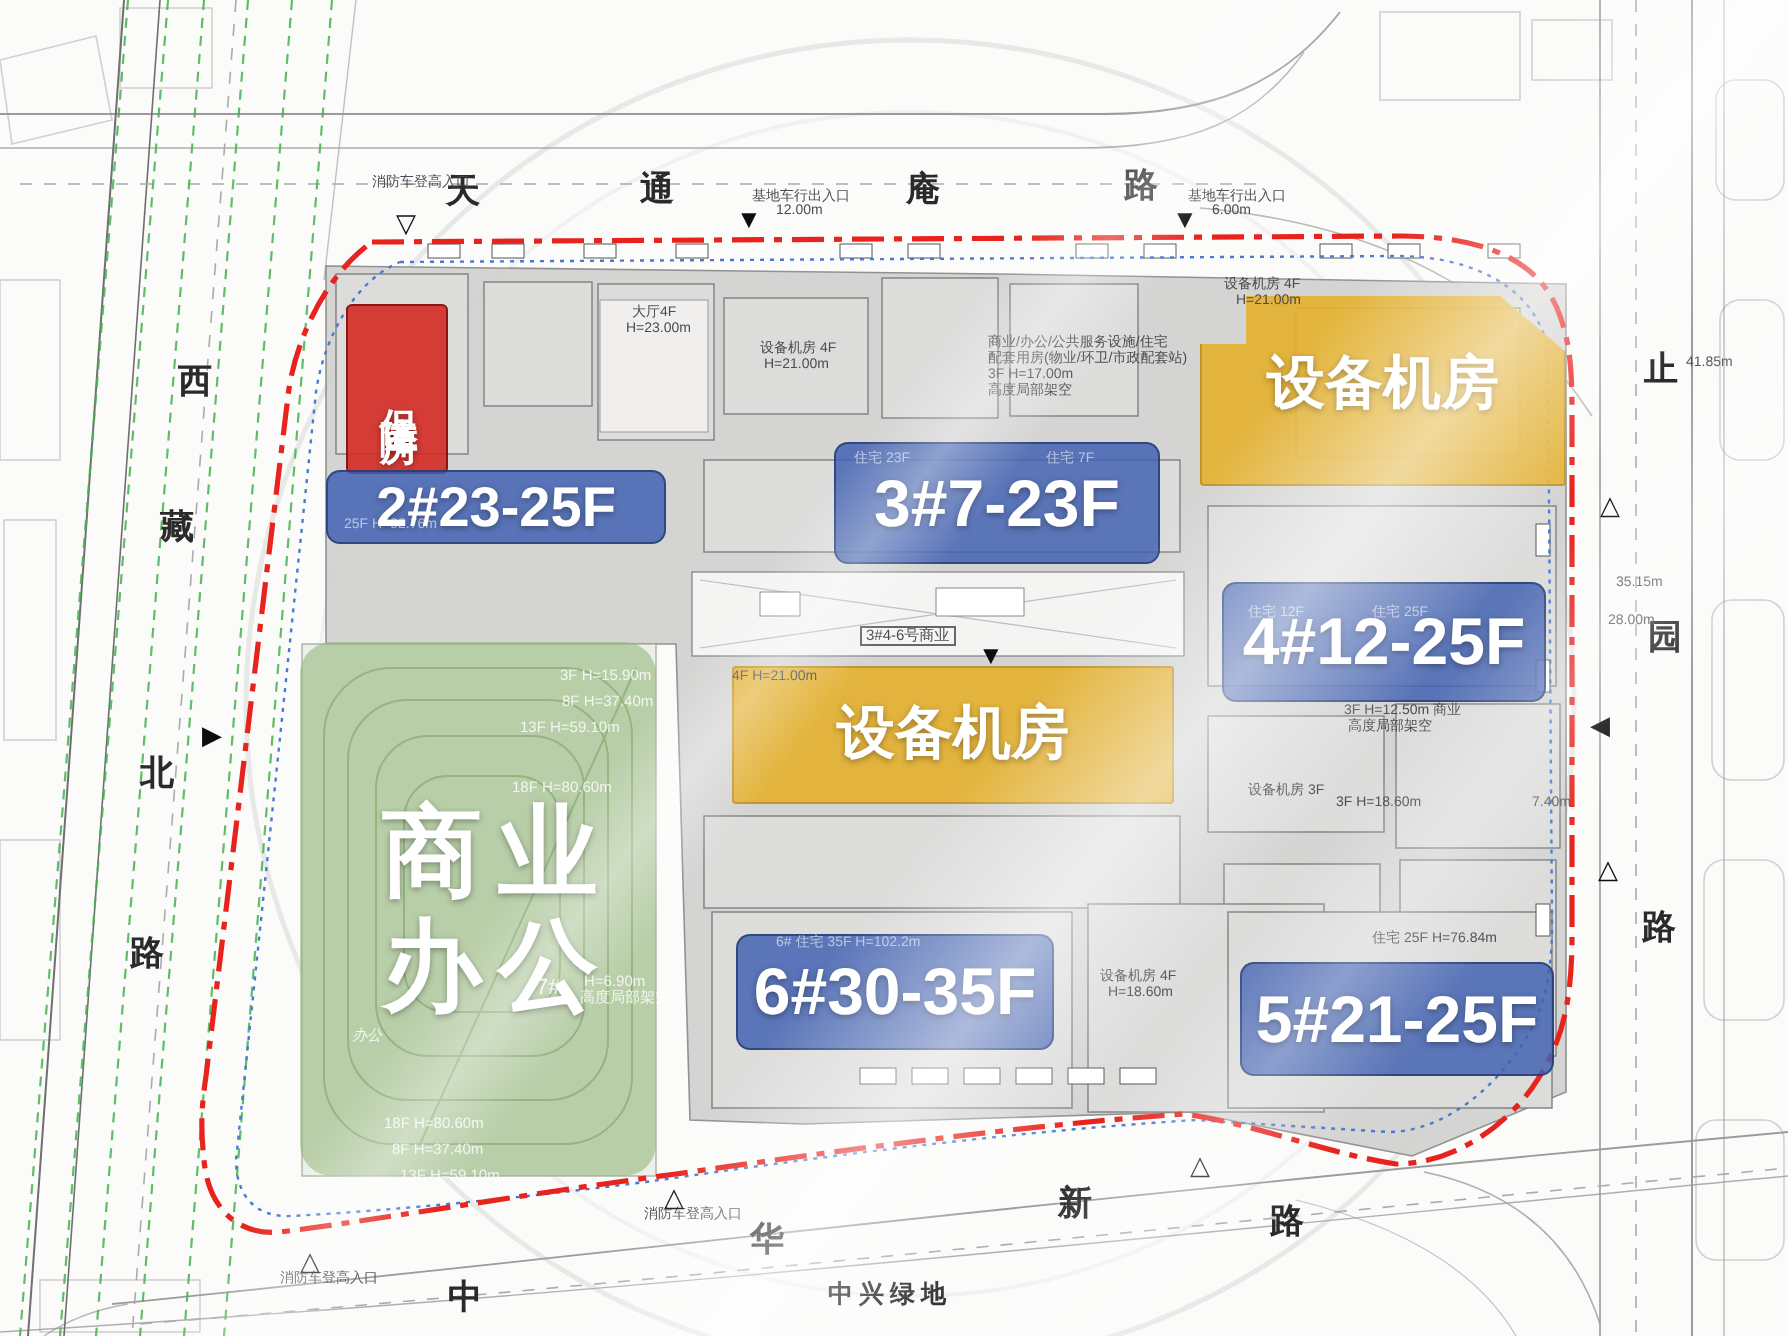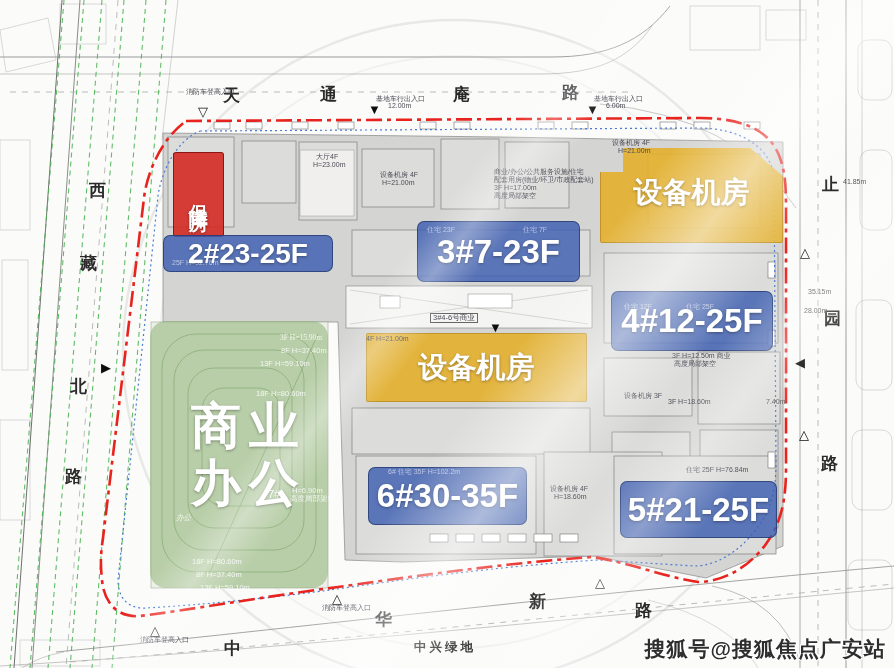--- a/index.html
+++ b/index.html
@@ -234,21 +234,21 @@
       <span class="anno bx" style="left: 430px; top: 313px;">3#4-6号商业</span>
       <span class="anno" style="left: 366px; top: 335px;">4F H=21.00m</span>
       <span class="anno" style="left: 672px; top: 352px;">3F H=12.50m 商业</span>
       <span class="anno" style="left: 674px; top: 360px;">高度局部架空</span>
       <span class="anno" style="left: 624px; top: 392px;">设备机房 3F</span>
       <span class="anno" style="left: 668px; top: 398px;">3F H=18.60m</span>
       <span class="anno m" style="left: 766px; top: 398px;">7.40m</span>
       <span class="anno" style="left: 686px; top: 466px;">住宅 25F H=76.84m</span>
       <span class="anno" style="left: 550px; top: 485px;">设备机房 4F</span>
       <span class="anno" style="left: 554px; top: 493px;">H=18.60m</span>
-      <span class="anno g" style="left: 280px; top: 334px; font-family: Liberation Serif, serif;">3F H=15.90m</span>
+      <span class="anno g" style="left: 280px; top: 334px;">3F H=15.90m</span>
       <span class="anno g" style="left: 281px; top: 347px;">8F H=37.40m</span>
       <span class="anno g" style="left: 260px; top: 360px;">13F H=59.10m</span>
       <span class="anno g" style="left: 256px; top: 390px;">18F H=80.60m</span>
       <span class="anno g7" style="left: 268px; top: 489px;">7#</span>
       <span class="anno g" style="left: 176px; top: 514px; font-style: italic;">办公</span>
       <span class="anno g" style="left: 292px; top: 487px;">H=6.90m</span>
       <span class="anno g" style="left: 290px; top: 495px;">高度局部架空</span>
       <span class="anno g" style="left: 192px; top: 558px;">18F H=80.60m</span>
       <span class="anno g" style="left: 196px; top: 571px;">8F H=37.40m</span>
       <span class="anno g" style="left: 200px; top: 584px;">13F H=59.10m</span>
@@ -282,14 +282,13 @@
       <span class="marker" style="left: 332px; top: 592px;">△</span>
       <span class="marker" style="left: 595px; top: 576px;">△</span>
     </div>
 
   <div id="green-space-label">中兴绿地</div>
 
   <div id="glare1" class="glare"></div>
   <div id="glare2" class="glare"></div>
   <div id="glare3" class="glare"></div>
 
-  <div id="sohu">搜狐号@搜狐焦点广安站</div>
 </div>
 
 </body></html>

